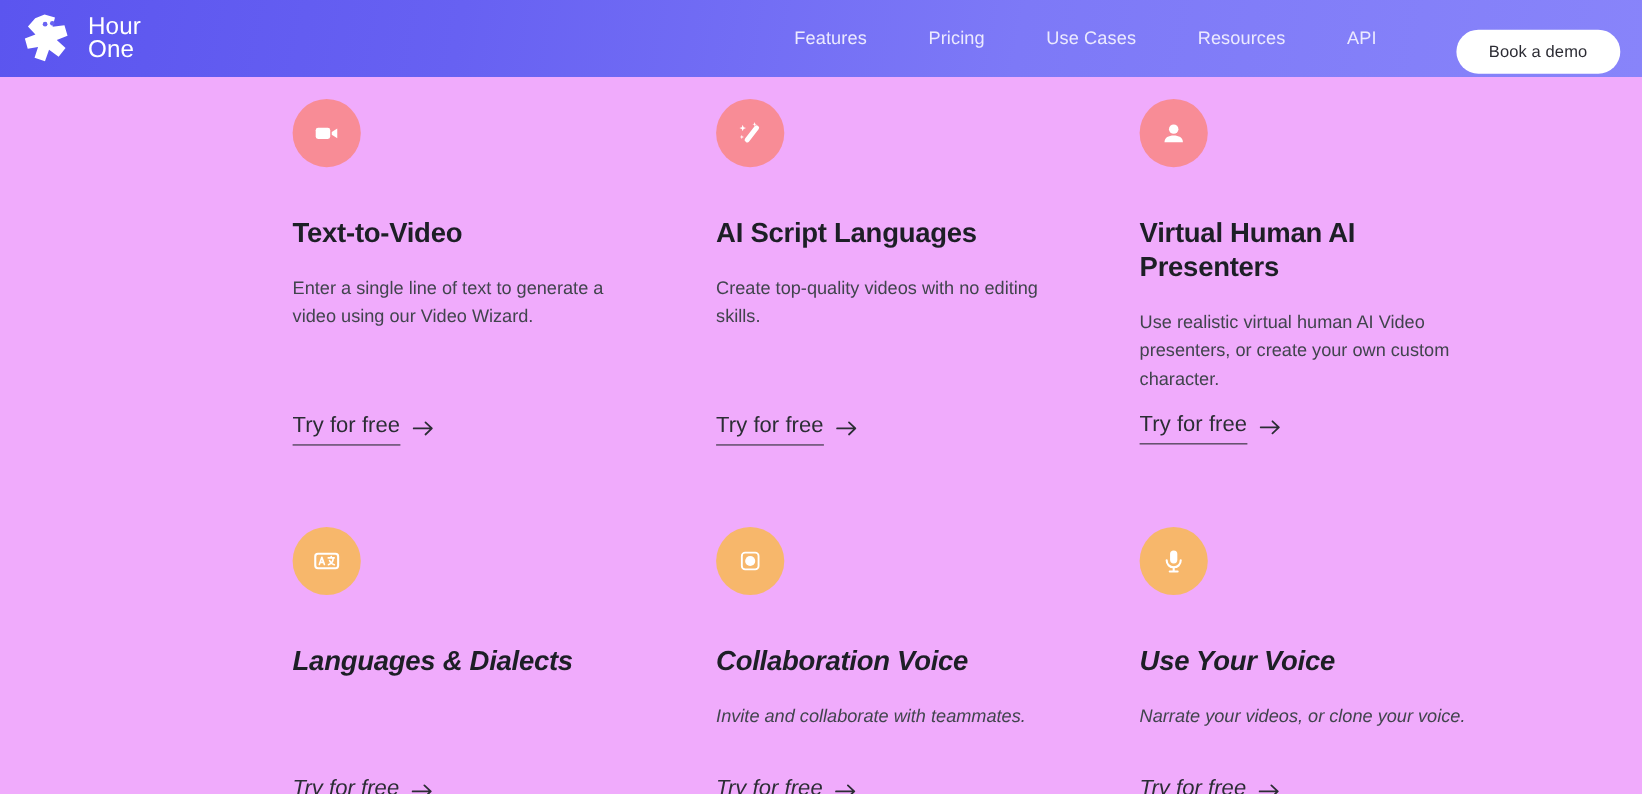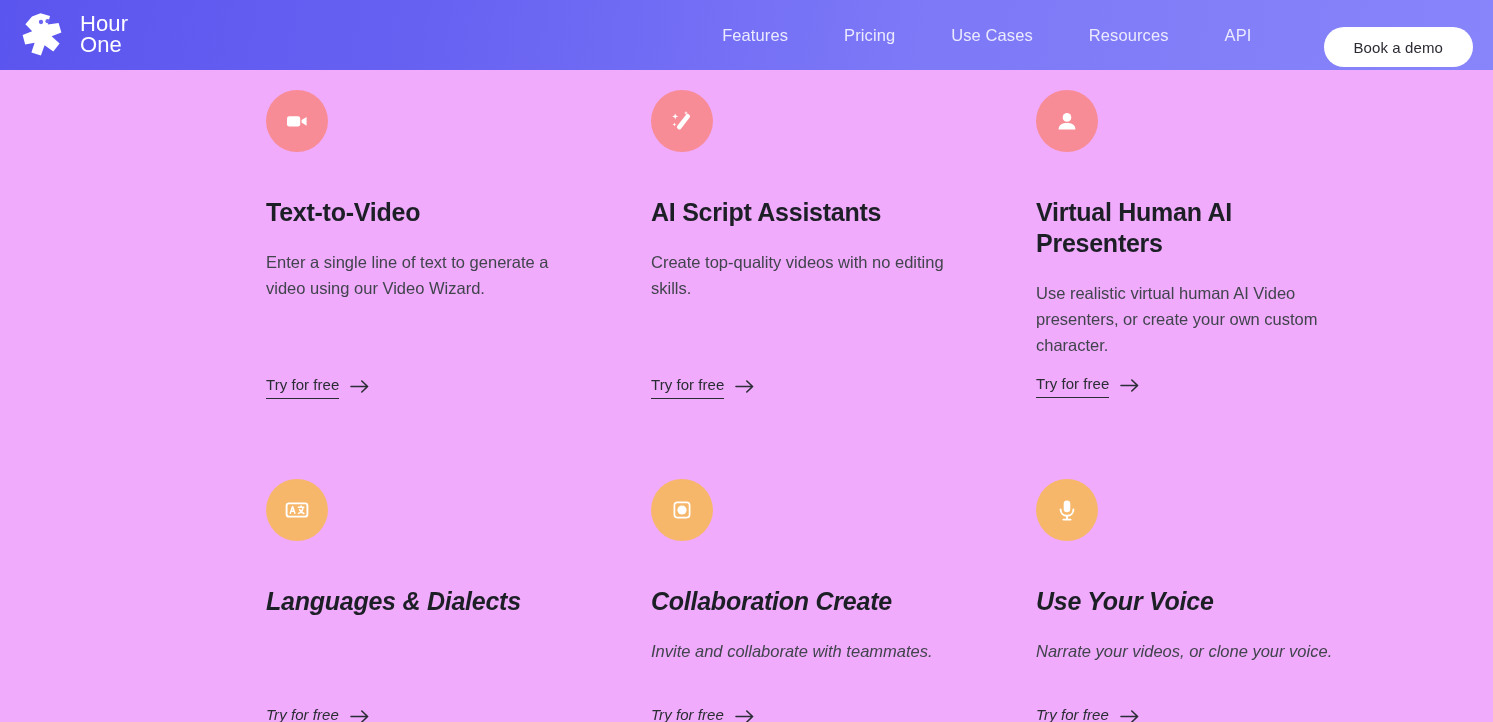--- a/index.html
+++ b/index.html
@@ -142,21 +142,21 @@
 
   .try-link {
     position: absolute;
     display: inline-flex;
     align-items: center;
     gap: 11px;
     text-decoration: none;
     cursor: pointer;
   }
   .try-text {
-    font-size: 15px;
+    font-size: 20px;
     color: #2b2d34;
     border-bottom: 1.5px solid #2b2d34;
     padding-bottom: 5px;
     letter-spacing: 0.05px;
   }
   .try-arrow {
     display: block;
     margin-bottom: 2px;
   }
 
@@ -219,21 +219,21 @@
 
     <article class="feature-card card-2">
       <div class="feature-icon icon-pink">
         <svg width="28" height="28" viewBox="0 0 28 28" fill="none">
           <rect x="13.2" y="5.6" width="4.6" height="18.2" rx="2.1" transform="rotate(38 15.5 14.7)" fill="#ffffff"></rect>
           <path d="M7.2 6.4 L8.0 8.6 L10.2 9.4 L8.0 10.2 L7.2 12.4 L6.4 10.2 L4.2 9.4 L6.4 8.6 Z" fill="#ffffff"></path>
           <path d="M18.0 4.0 L18.5 5.5 L20.0 6.0 L18.5 6.5 L18.0 8.0 L17.5 6.5 L16.0 6.0 L17.5 5.5 Z" fill="#ffffff"></path>
           <path d="M6.4 15.6 L6.9 17.1 L8.4 17.6 L6.9 18.1 L6.4 19.6 L5.9 18.1 L4.4 17.6 L5.9 17.1 Z" fill="#ffffff"></path>
         </svg>
       </div>
-      <h3 class="feature-title">AI Script Assistants</h3>
+      <h3 class="feature-title">AI Script Languages</h3>
       <p class="feature-desc">Create top-quality videos with no editing skills.</p>
       <a class="try-link">
         <span class="try-text">Try for free</span>
         <svg class="try-arrow" width="20" height="15" viewBox="0 0 20 15" fill="none">
           <path d="M1 7.5 H17.4 M11.8 2 L17.6 7.5 L11.8 13" stroke="#2b2d34" stroke-width="1.6" stroke-linecap="round" stroke-linejoin="round"></path>
         </svg>
       </a>
     </article>
 
     <article class="feature-card card-3">
@@ -277,21 +277,21 @@
       <div class="feature-icon icon-orange">
         <svg width="30" height="30" viewBox="0 0 30 30" fill="none">
           <rect x="7.4" y="7.4" width="15.2" height="15.2" rx="3" stroke="#ffffff" stroke-width="1.7"></rect>
           <circle cx="15" cy="15" r="4.6" fill="#ffffff"></circle>
           <circle cx="10.0" cy="10.0" r="1.25" fill="#f7b76b"></circle>
           <circle cx="20.0" cy="10.0" r="1.25" fill="#f7b76b"></circle>
           <circle cx="10.0" cy="20.0" r="1.25" fill="#f7b76b"></circle>
           <circle cx="20.0" cy="20.0" r="1.25" fill="#f7b76b"></circle>
         </svg>
       </div>
-      <h3 class="feature-title">Collaboration Create</h3>
+      <h3 class="feature-title">Collaboration Voice</h3>
       <p class="feature-desc">Invite and collaborate with teammates.</p>
       <a class="try-link">
         <span class="try-text">Try for free</span>
         <svg class="try-arrow" width="20" height="15" viewBox="0 0 20 15" fill="none">
           <path d="M1 7.5 H17.4 M11.8 2 L17.6 7.5 L11.8 13" stroke="#2b2d34" stroke-width="1.6" stroke-linecap="round" stroke-linejoin="round"></path>
         </svg>
       </a>
     </article>
 
     <article class="feature-card card-6">

